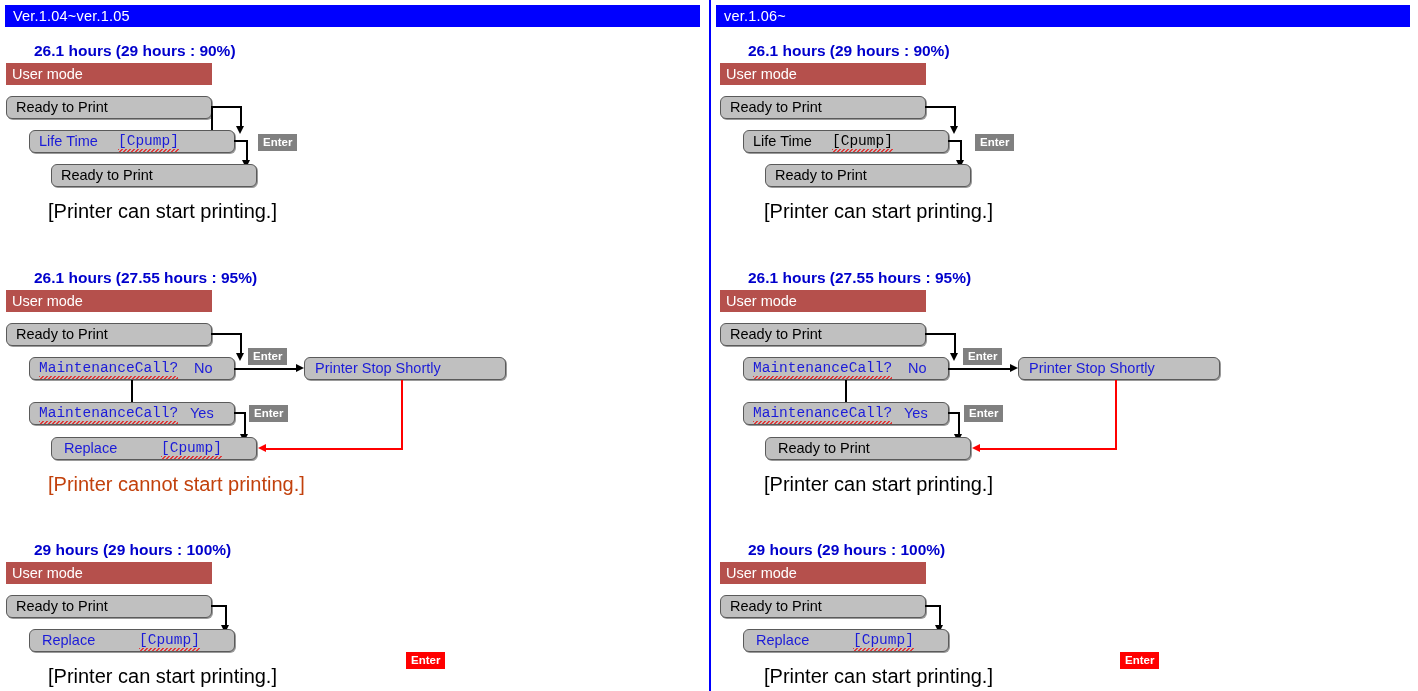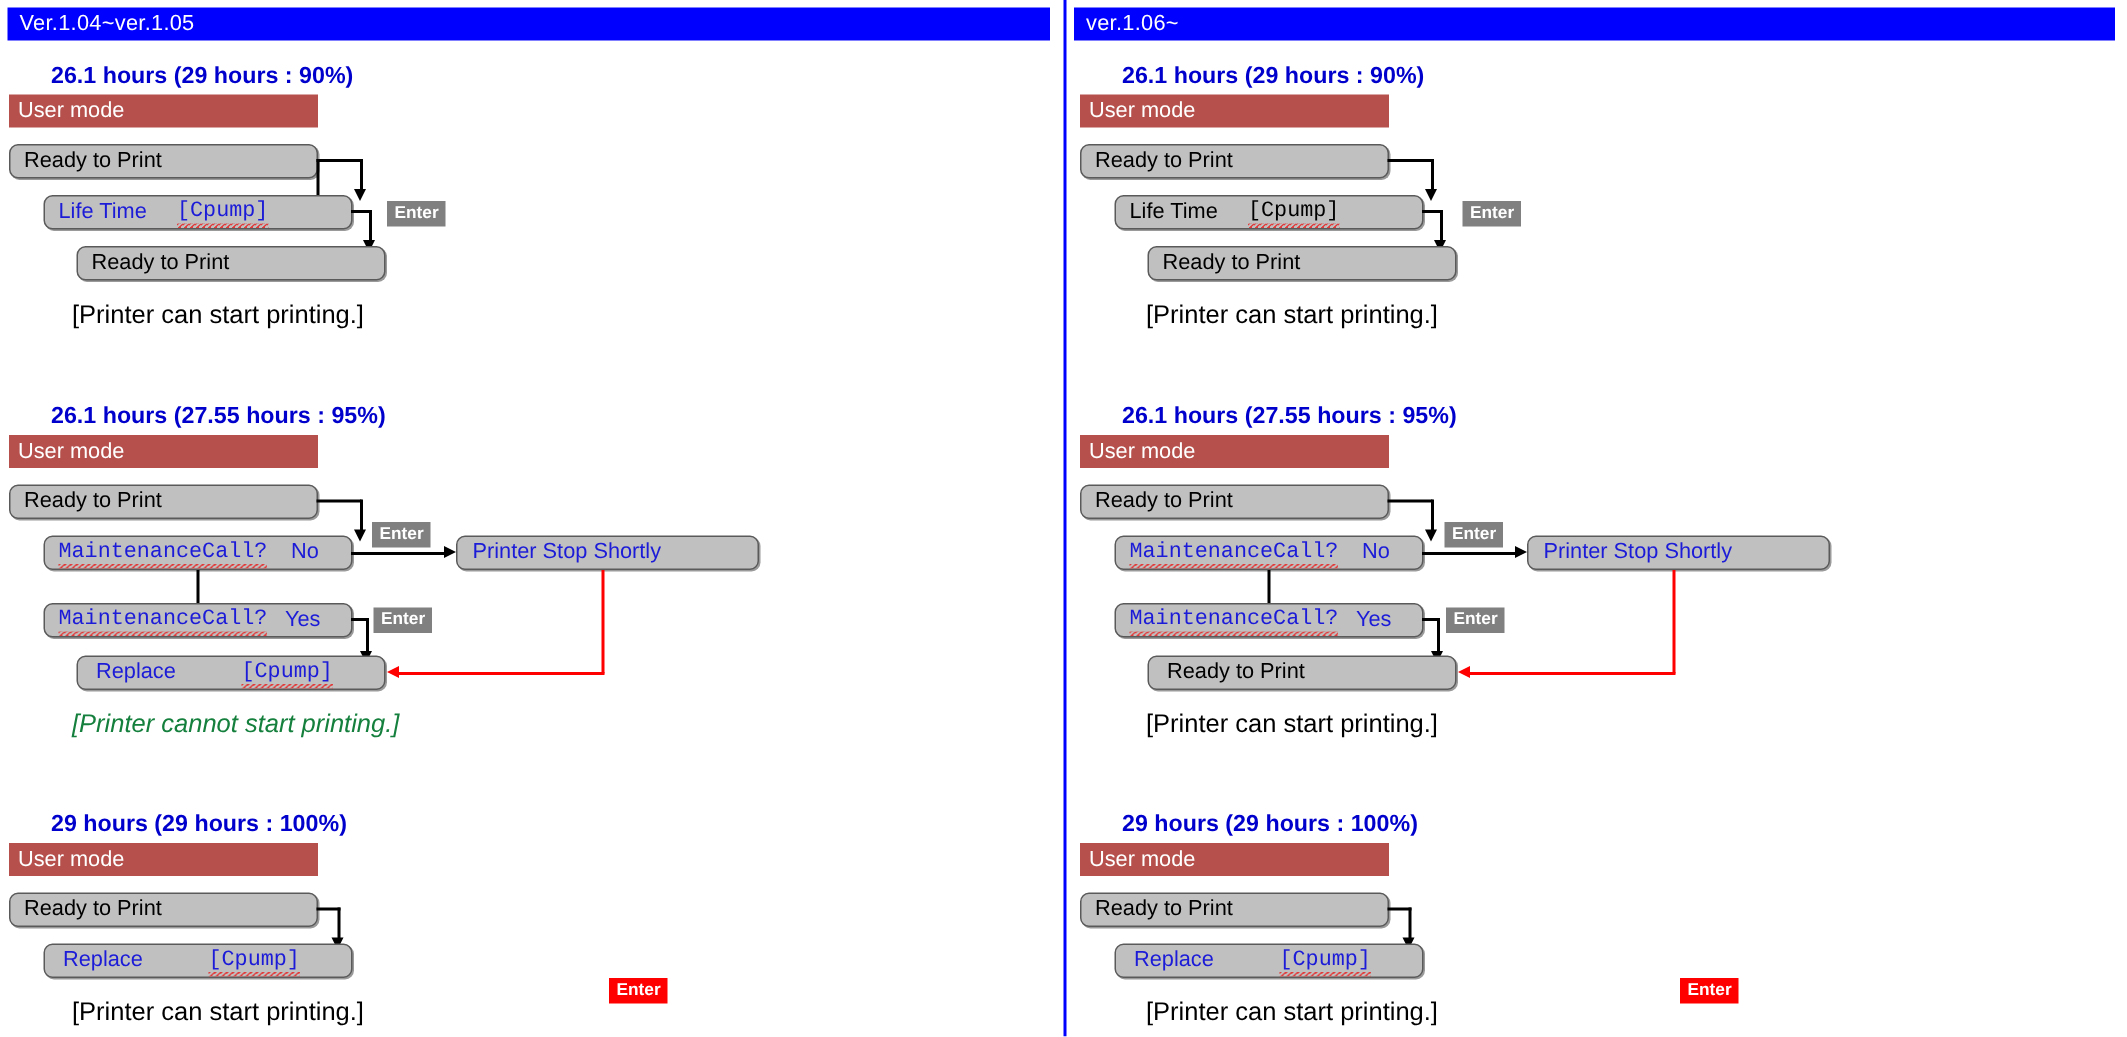--- a/index.html
+++ b/index.html
@@ -51,23 +51,23 @@
   }
 
   .enter{
     position:absolute;height:17px;line-height:17px;padding:0 5px;
     background:#808080;color:#ffffff;font-size:11.5px;font-weight:bold;
     box-sizing:border-box;white-space:nowrap;
   }
   .enter.red{background:#ff0000;}
 
   .caption{
-    position:absolute;font-size:17px;color:#000000;white-space:nowrap;
-  }
-  .caption.warn{color:#15803d;font-style:italic;}
+    position:absolute;font-size:20px;color:#000000;white-space:nowrap;
+  }
+  .caption.warn{color:#c2410c;}
 
   .ln{position:absolute;background:#000000;}
   .ln.h{height:1.6px;}
   .ln.v{width:1.6px;}
   .ln.red{background:#ff0000;}
   .arw{position:absolute;width:0;height:0;}
   .arw.down{border-left:4.5px solid transparent;border-right:4.5px solid transparent;border-top:8px solid #000000;}
   .arw.right{border-top:4.5px solid transparent;border-bottom:4.5px solid transparent;border-left:8px solid #000000;}
   .arw.left{border-top:4.5px solid transparent;border-bottom:4.5px solid transparent;border-right:8px solid #ff0000;}
 </style>

